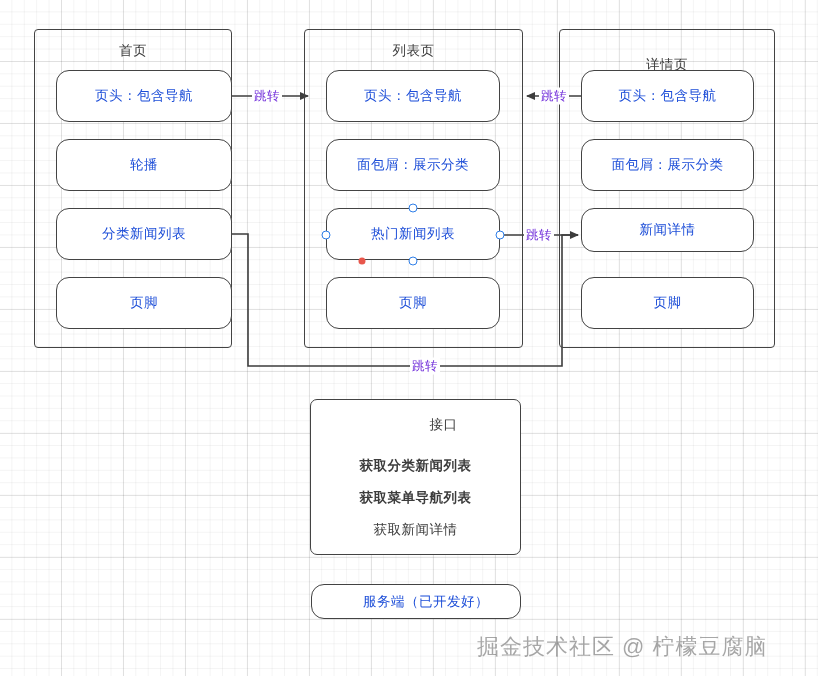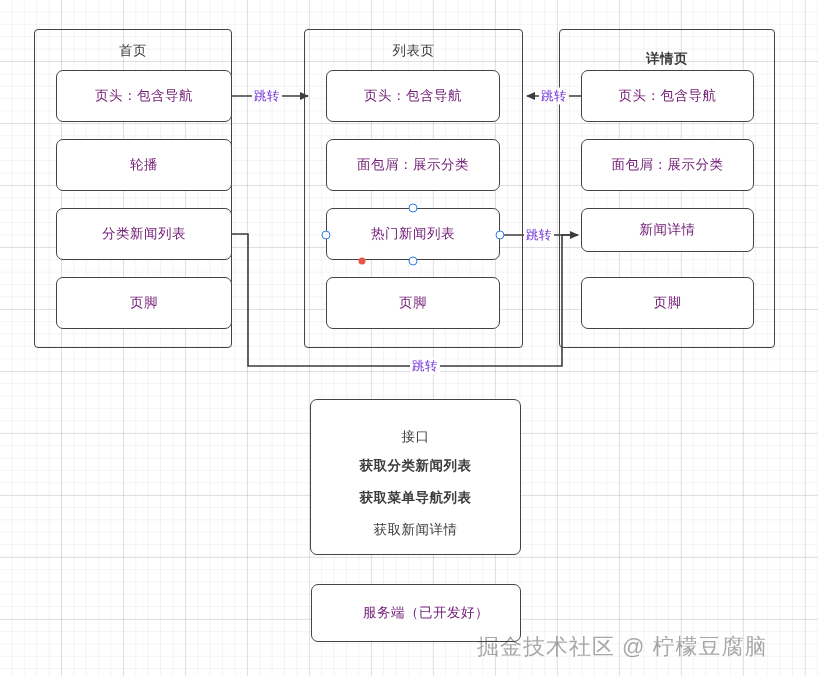--- a/index.html
+++ b/index.html
@@ -37,28 +37,28 @@
     width:100%;
     text-align:center;
     font-size:13.5px;
     color:#3d3d3d;
     letter-spacing:0.5px;
     white-space:nowrap;
   }
   .node-box{
     position:absolute;
     border:1.6px solid #434343;
-    border-radius:7px;
+    border-radius:13px;
     box-sizing:border-box;
     background:#ffffff;
     display:flex;
     align-items:center;
     justify-content:center;
     font-size:13.5px;
-    color:#701a75;
+    color:#1d4ed8;
     letter-spacing:0.5px;
     white-space:nowrap;
   }
   .api-box{
     position:absolute;
     border:1.6px solid #434343;
     border-radius:7px;
     box-sizing:border-box;
     background:#ffffff;
   }
@@ -166,36 +166,36 @@
   <div class="node-box" style="left:326px;top:208px;width:174px;height:52px;">热门新闻列表</div>
   <div class="node-box" style="left:326px;top:277px;width:174px;height:52px;">页脚</div>
 
   <div class="handle" style="left:413px;top:208px;"></div>
   <div class="handle" style="left:326px;top:235px;"></div>
   <div class="handle" style="left:500px;top:235px;"></div>
   <div class="handle" style="left:413px;top:261px;"></div>
   <div class="handle-red" style="left:362px;top:261px;"></div>
 
   <div class="group-box" style="left:559px;top:29px;width:216px;height:319px;">
-    <div class="group-title" style="top:20px;font-weight:bold;">详情页</div>
+    <div class="group-title" style="top:26px;">详情页</div>
   </div>
   <div class="node-box" style="left:581px;top:70px;width:173px;height:52px;">页头：包含导航</div>
   <div class="node-box" style="left:581px;top:139px;width:173px;height:52px;">面包屑：展示分类</div>
   <div class="node-box" style="left:581px;top:208px;width:173px;height:44px;text-align:center;">新闻详情</div>
   <div class="node-box" style="left:581px;top:277px;width:173px;height:52px;">页脚</div>
 
   <div class="edge-label" style="left:267px;top:96px;">跳转</div>
   <div class="edge-label" style="left:554px;top:96px;">跳转</div>
   <div class="edge-label" style="left:539px;top:235px;">跳转</div>
   <div class="edge-label" style="left:425px;top:366px;">跳转</div>
 
   <div class="api-box" style="left:310px;top:399px;width:211px;height:156px;">
-    <div class="api-title" style="top:28px;">接口</div>
+    <div class="api-title" style="top:16px;margin-left:28px;">接口</div>
     <div class="api-item" style="top:57px;font-weight:bold;">获取分类新闻列表</div>
     <div class="api-item" style="top:89px;font-weight:bold;">获取菜单导航列表</div>
     <div class="api-item" style="top:121px;">获取新闻详情</div>
   </div>
 
-  <div class="node-box" style="left:311px;top:584px;width:210px;height:58px;padding-left:20px;">服务端（已开发好）</div>
+  <div class="node-box" style="left:311px;top:584px;width:210px;height:35px;padding-left:20px;">服务端（已开发好）</div>
 
   <div class="watermark" style="left:477px;top:632px;">掘金技术社区 @ 柠檬豆腐脑</div>
 
 </div>
 
 </body></html>

